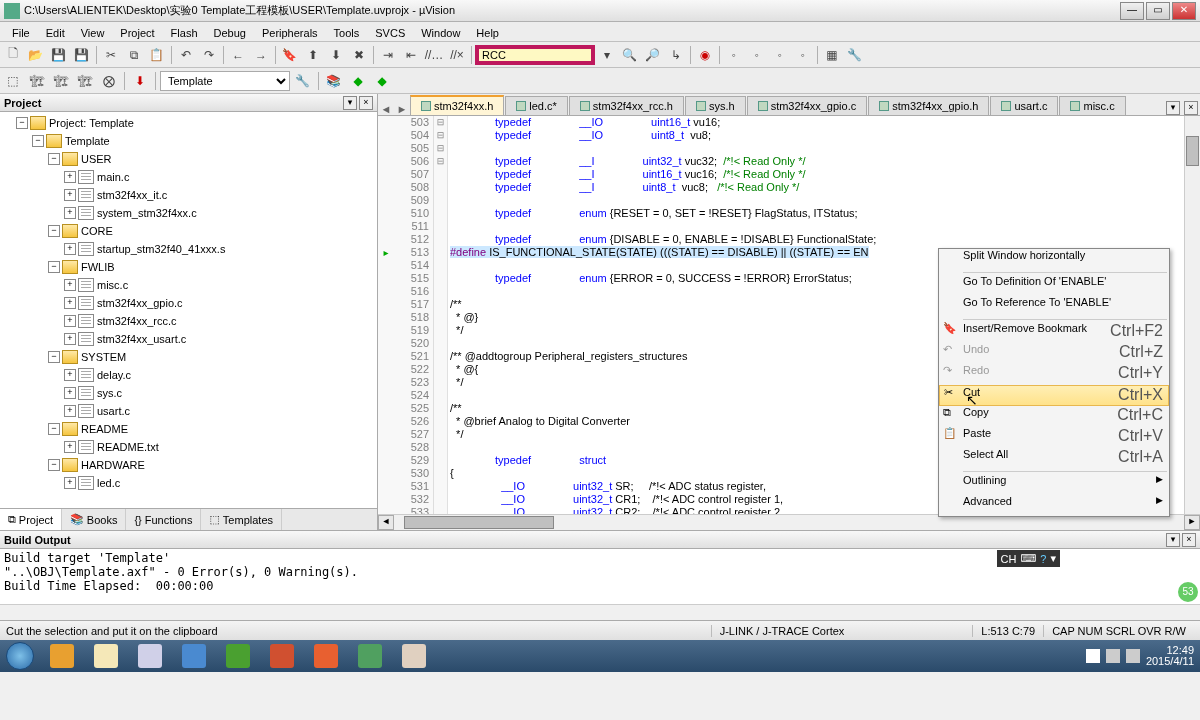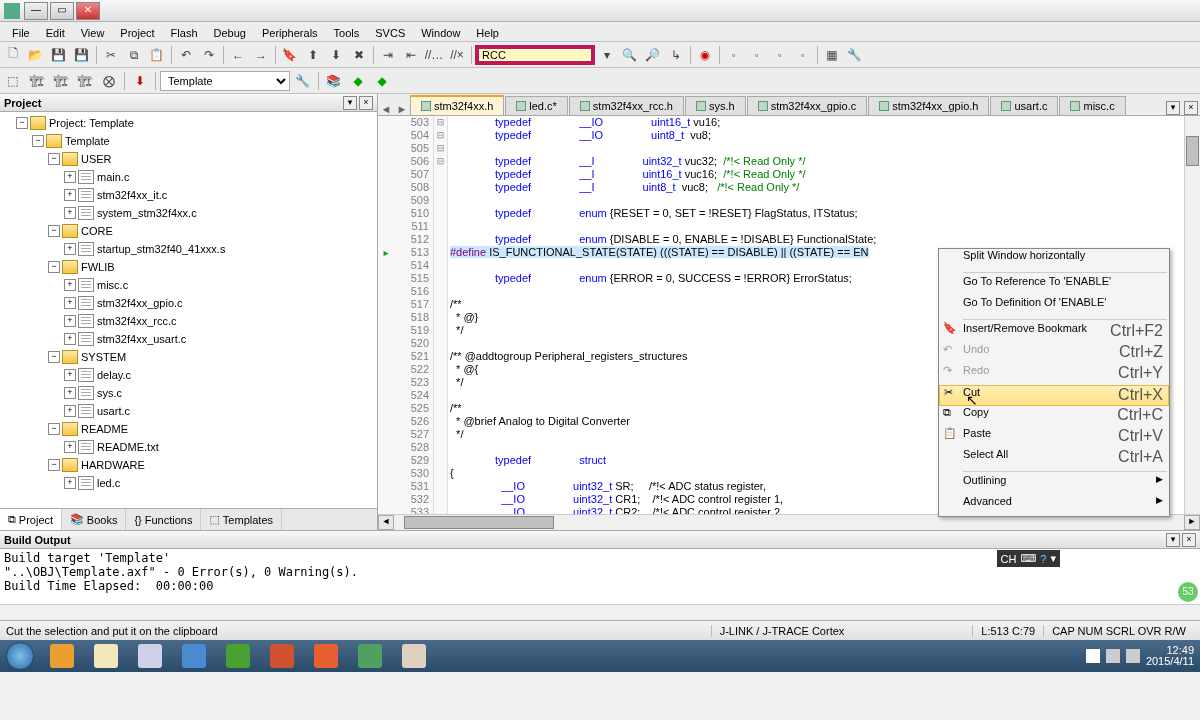--- a/index.html
+++ b/index.html
@@ -96,20 +96,21 @@
 .tray-icon { width: 14px; height: 14px; }
 
 .badge-green { position: absolute; right: 0; top: 580px; width: 24px; height: 24px; border-radius: 50%; background: #6c6; border: 2px solid #fff; color: #fff; text-align: center; line-height: 20px; font-size: 10px; }
 .cursor-arrow { position: absolute; left: 966px; top: 392px; font-size: 14px; color: #000; z-index: 1001; pointer-events: none; }
 </style>
 </head>
 <body>
 
 <div class="titlebar">
   <div class="titlebar-icon"></div>
+  <div class="title-text">C:\Users\ALIENTEK\Desktop\实验0 Template工程模板\USER\Template.uvprojx - µVision</div>
   <div class="win-controls">
     <div class="win-btn">—</div>
     <div class="win-btn">▭</div>
     <div class="win-btn close">✕</div>
   </div>
 </div>
 
 <div class="menubar" id="menubar">
     <div class="menu-item">File</div>
     <div class="menu-item">Edit</div>
@@ -514,24 +515,24 @@
     </div>
   </div>
 </div>
 
 <div class="context-menu" id="ctx-menu">
     <div class="ctx-item">
       <span>Split Window horizontally</span>
     </div>
     <div class="ctx-sep"></div>
     <div class="ctx-item">
+      <span>Go To Definition Of 'ENABLE'</span>
+    </div>
+    <div class="ctx-item">
       <span>Go To Reference To 'ENABLE'</span>
-    </div>
-    <div class="ctx-item">
-      <span>Go To Definition Of 'ENABLE'</span>
     </div>
     <div class="ctx-sep"></div>
     <div class="ctx-item">
       <span class="ctx-icon">🔖</span>
       <span>Insert/Remove Bookmark</span>
       <span class="ctx-short">Ctrl+F2</span>
     </div>
     <div class="ctx-item disabled">
       <span class="ctx-icon">↶</span>
       <span>Undo</span>

